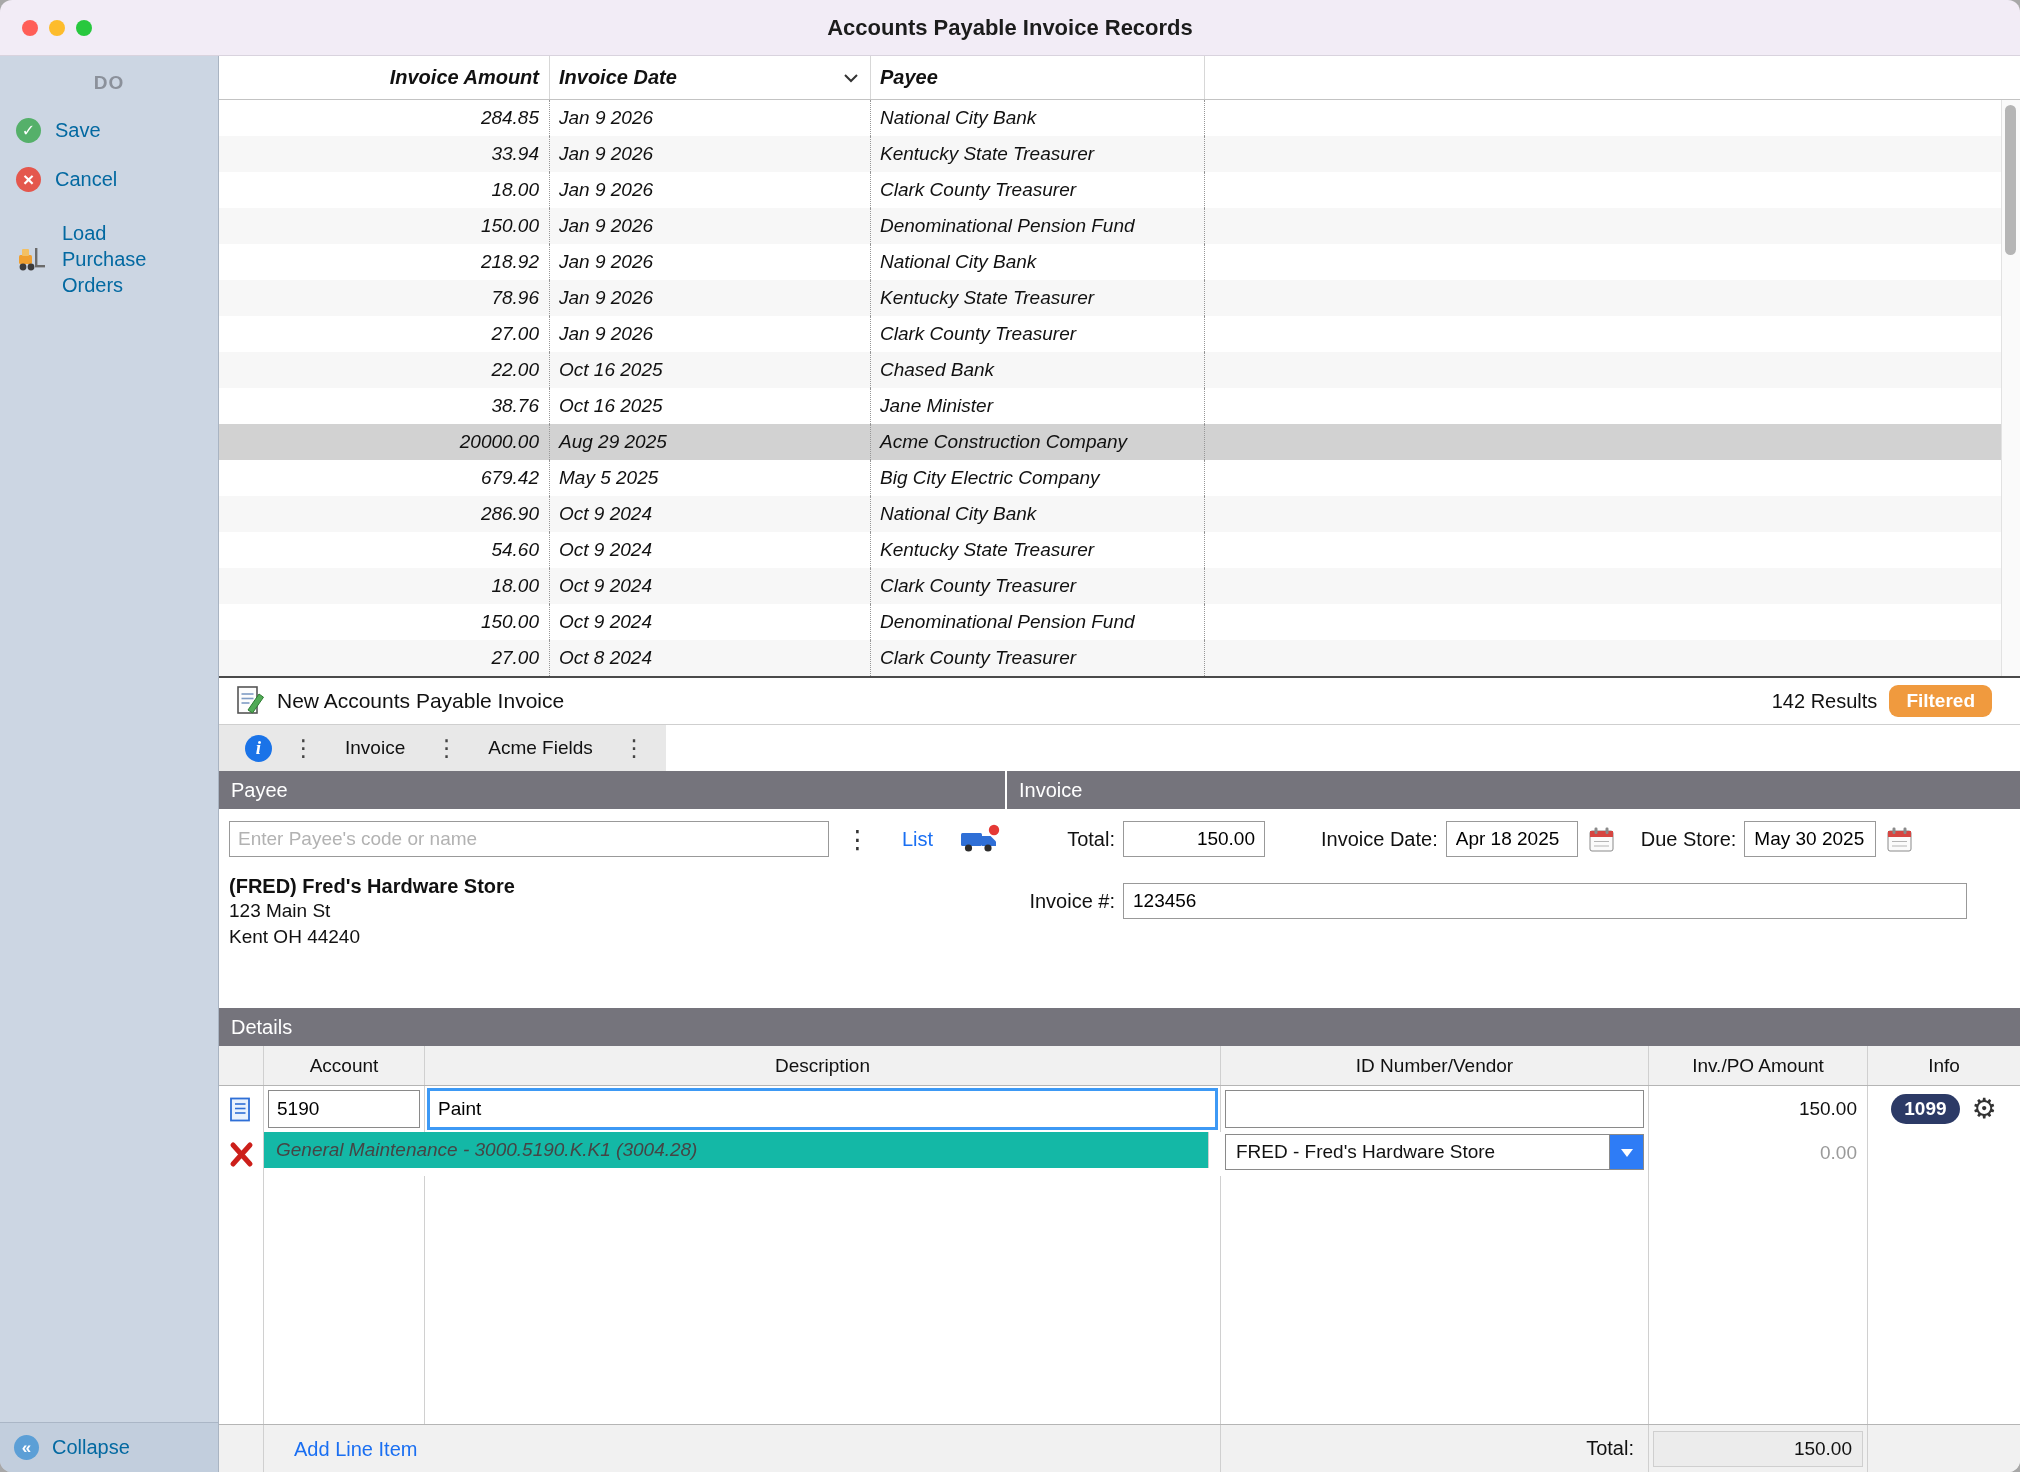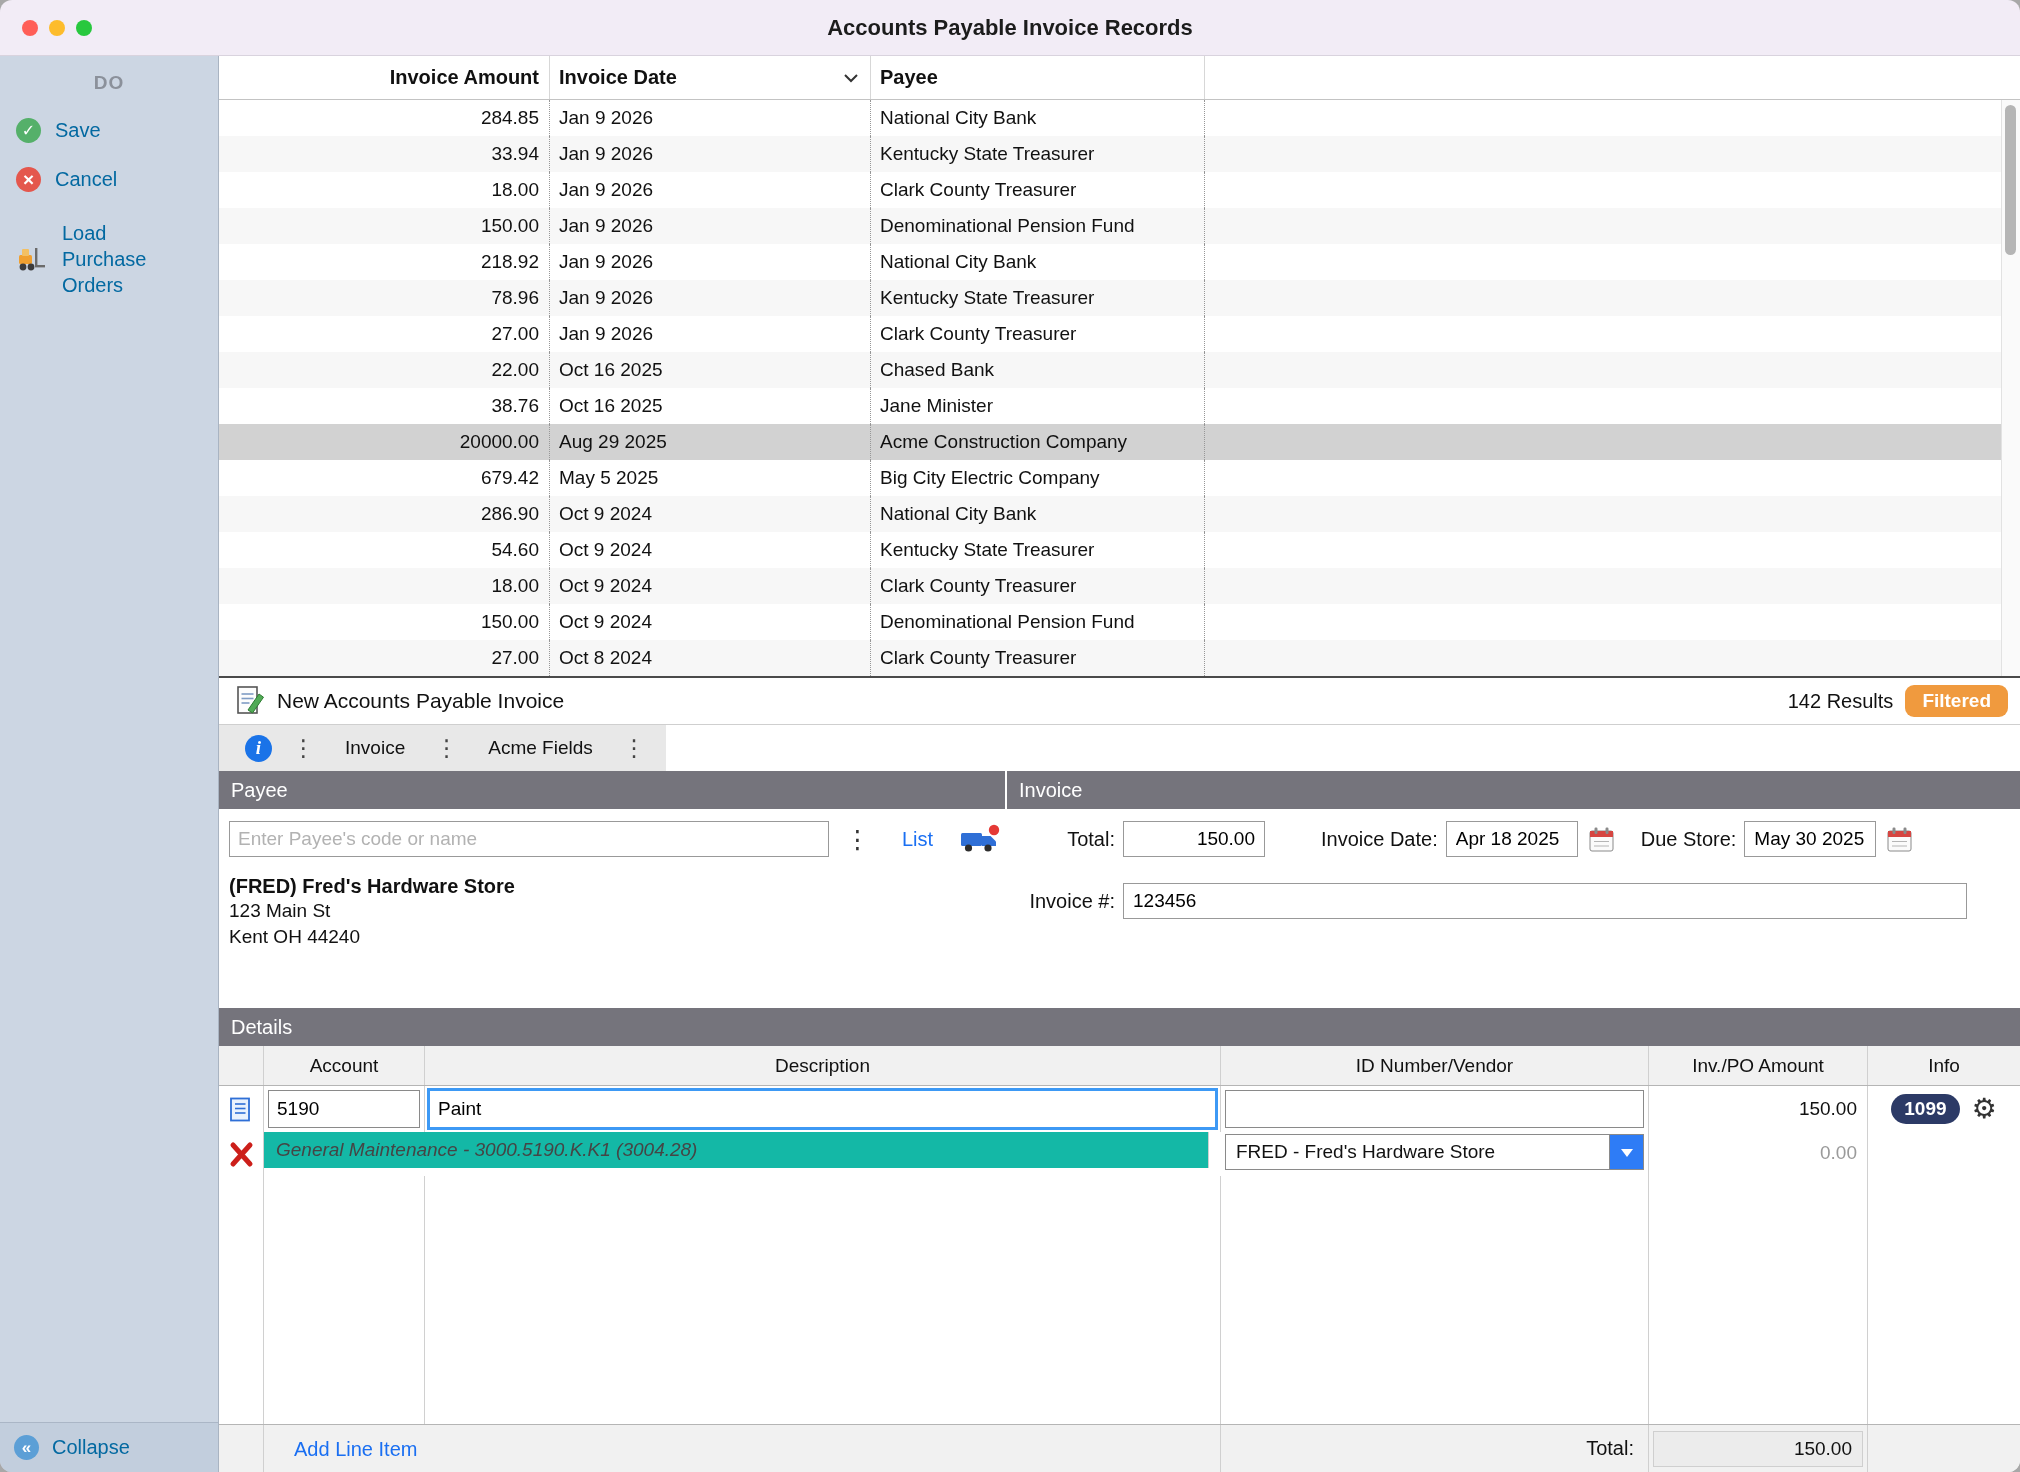--- a/index.html
+++ b/index.html
@@ -32,41 +32,41 @@
   .icon-circle.cancel { background:var(--cancel-red,#e4574d); font-size:19px; }
   .icon-circle.collapse { background:var(--collapse-blue,#5c9fd6); font-size:17px; }
   .collapse-row { position:absolute; bottom:0; left:0; width:100%; height:50px; background:#c2cedd;
                   border-top:1px solid #aab6c6; display:flex; align-items:center; gap:13px; padding-left:14px; }
 
   
   .main { flex:1; min-width:0; display:flex; flex-direction:column; background:#fff; }
 
   
   .records { height:620px; position:relative; flex:none; }
-  .rec-header, .rec-row { display:grid; grid-template-columns:331px 321px 334px 1fr; }
+  .rec-header, .rec-row { display:grid; grid-template-columns:331px 321px 334px 1fr;font-style:italic; }
   .rec-header { height:44px; border-bottom:1px solid #c3c3c3; background:#fff; }
   .rec-header .rcol { border-right:1px solid #d7d7d7; font-weight:bold; font-size:20px; line-height:43px; }
   .rec-header .rcol.rest { border-right:none; }
   .rec-header .date { display:flex; align-items:center; justify-content:space-between; padding-right:10px; line-height:normal; }
   .rcol.amount { text-align:right; padding-right:10px; }
   .rcol.date, .rcol.payee { padding-left:9px; }
   .rec-body { height:576px; overflow:hidden; }
   .rec-row { height:36px; line-height:36px; font-size:19px; cursor:default; }
   .rec-row .rcol { border-right:1px dotted #979797; }
   .rec-row .rcol.rest { border-right:none; }
   .rec-row:nth-of-type(even) { background:#f7f7f7; }
   .rec-row.selected { background:var(--selected-row,#d2d2d2); }
   .rec-scrollbar { position:absolute; top:44px; right:0; bottom:0; width:19px; background:#fafafa; border-left:1px solid #e2e2e2; }
   .rec-scrollbar .thumb { position:absolute; top:5px; left:3px; width:11px; height:150px; background:#b5b5b5; border-radius:6px; }
 
   .divider-dark { height:2px; background:#4a4a4a; flex:none; }
   .divider-light { height:1px; background:#cfcfcf; flex:none; }
 
   
-  .new-bar { height:46px; flex:none; display:flex; align-items:center; gap:12px; padding:0 12px 0 16px; background:#fff;justify-content:center; }
+  .new-bar { height:46px; flex:none; display:flex; align-items:center; gap:12px; padding:0 28px 0 16px; background:#fff;justify-content:center; }
   .new-title { font-size:21px; color:#111; }
   .flex-spacer { flex:1; }
   .results { font-size:20px; }
   .filtered { background:var(--filtered-orange,#f09a3e); color:#fff; font-weight:bold; font-size:19px;
               padding:5px 17px; border-radius:9px; cursor:default; }
 
   
   .tab-bar { height:46px; flex:none; background:#fff; display:flex; }
   .tab-strip { background:#e8e8e8; display:flex; align-items:center; gap:20px; padding:0 20px 0 26px; }
   .info-circle { width:27px; height:27px; border-radius:50%; background:var(--info-blue,#1a73e8); color:#fff;

